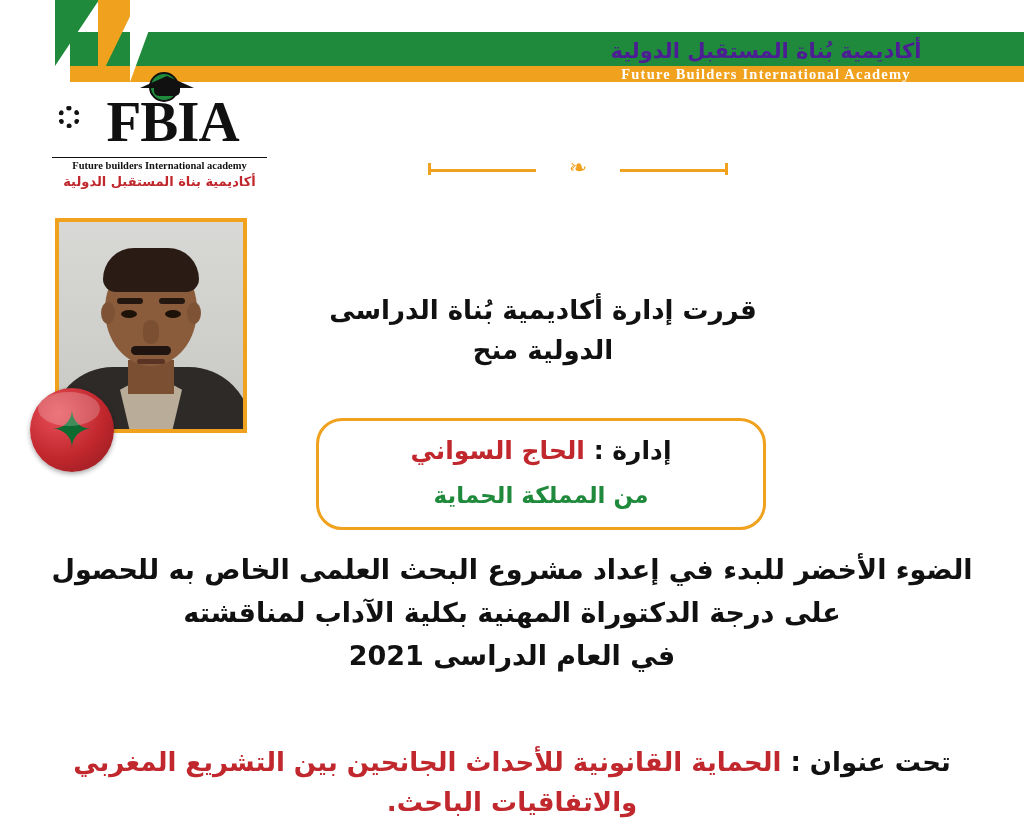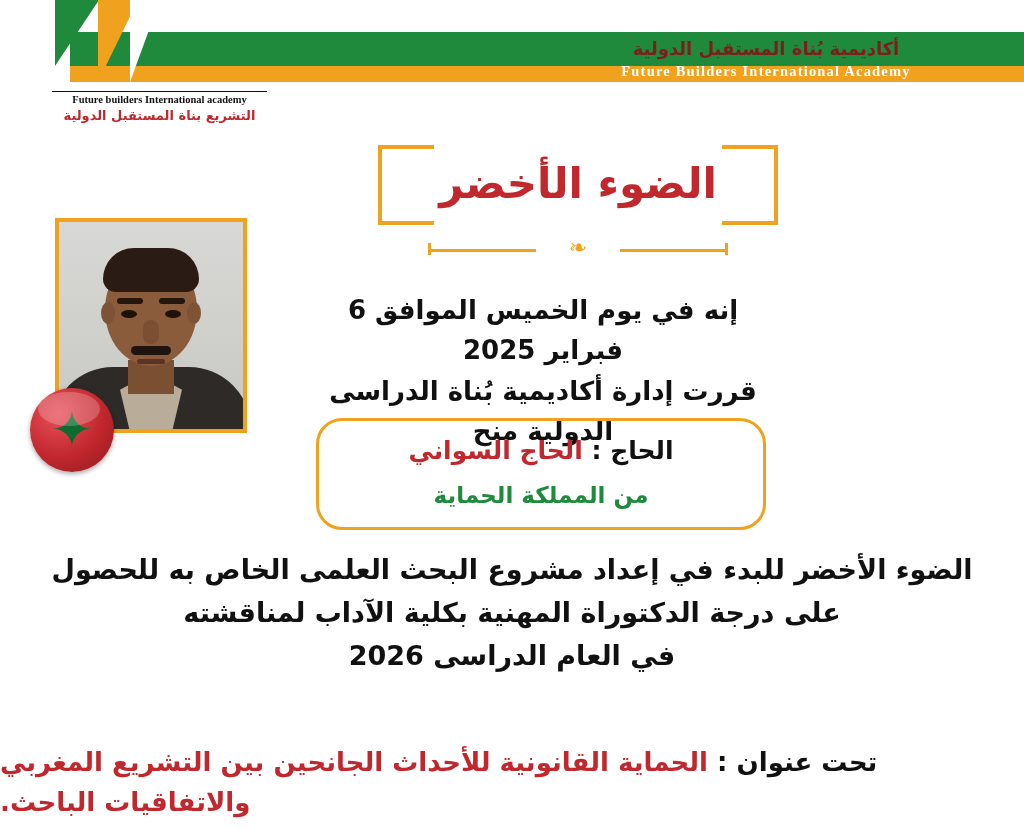--- a/index.html
+++ b/index.html
@@ -77,22 +77,22 @@
   }
   .banner-right-text {
     position: absolute;
     right: 28px;
     top: 38px;
     text-align: center;
     width: 460px;
     z-index: 5;
   }
   .banner-ar {
-    color: #7f1d1d;
-    font-size: 18px;
+    color: #4c1d95;
+    font-size: 21px;
     font-weight: bold;
     line-height: 1.25;
     letter-spacing: 0px;
   }
   .banner-en {
     color: #ffffff;
     font-size: 14.5px;
     font-weight: bold;
     font-family: "Liberation Serif", serif;
     letter-spacing: 1.2px;
@@ -459,21 +459,21 @@
     color: #111111;
     line-height: 1.6;
   }
 
   .para-title {
     position: absolute;
     left: 0;
     right: 0;
     top: 742px;
     width: 1024px;
-    text-align: left;
+    text-align: center;
     font-size: 26px;
     font-weight: bold;
     color: #111111;
     line-height: 1.55;
   }
   .thesis-title {
     color: #c0282d;
   }
 </style>
 </head>
@@ -486,22 +486,31 @@
   <div class="wedge-green"></div>
   <div class="wedge-orange"></div>
   <div class="wedge-white"></div>
   <div class="banner-right-text">
     <div class="banner-ar">أكاديمية بُناة المستقبل الدولية</div>
     <div class="banner-en">Future Builders International Academy</div>
   </div>
 </div>
 
 <div class="logo-block">
+  <div class="logo-main">
+    <div class="gear-icon"></div>
+    <div class="cap-icon">
+      <div class="globe-icon"></div>
+      <div class="cap-base"></div>
+      <div class="cap-board"></div>
+    </div>
+    <div class="logo-fbia">FBIA</div>
+  </div>
   <div class="logo-sub-en">Future builders International academy</div>
-  <div class="logo-sub-ar">التشريع بناة المستقبل الدولية</div>
+  <div class="logo-sub-ar">أكاديمية بناة المستقبل الدولية</div>
 </div>
 
 <div class="photo-frame">
   <div class="photo-bg"></div>
   <div class="ph-shoulders"></div>
   <div class="ph-shirt"></div>
   <div class="ph-neck"></div>
   <div class="ph-head"></div>
   <div class="ph-ear-l"></div>
   <div class="ph-ear-r"></div>
@@ -514,52 +523,44 @@
   <div class="ph-mous"></div>
   <div class="ph-mouth"></div>
 </div>
 
 <div class="flag-badge">
   <div class="flag-star">✦</div>
   <div class="flag-gloss"></div>
 </div>
 
 <div class="title-wrap">
-  <div class="title-box">
-    <span class="title-corner tc-tr"></span>
-    <span class="title-corner tc-tl"></span>
-    <span class="title-corner tc-br"></span>
-    <span class="title-corner tc-bl"></span>
-    <div class="title-text">الضوء الأخضر</div>
-  </div>
   <div class="title-divider">
     <span class="td-line-l"></span>
     <span class="td-line-r"></span>
     <span class="td-tick-l"></span>
     <span class="td-tick-r"></span>
     <span class="td-orn">❧</span>
   </div>
 </div>
 
 <div class="para-top">
-  <div>إنه في يوم الخميس الموافق 6 فبراير 2025</div>
   <div>قررت إدارة أكاديمية بُناة الدراسى الدولية منح</div>
 </div>
 
 <div class="name-box">
   <div class="researcher-line">
-    <span>الحاج : </span><span class="researcher-name">الحاج السواني</span>
+    <span>إدارة : </span><span class="researcher-name">الحاج السواني</span>
   </div>
   <div class="country-line">من المملكة الحماية</div>
 </div>
 
 <div class="para-mid">
   <div>الضوء الأخضر للبدء في إعداد مشروع البحث العلمى الخاص به للحصول</div>
   <div>على درجة الدكتوراة المهنية بكلية الآداب لمناقشته</div>
-  <div>في العام الدراسى 2026</div>
+  <div>في العام الدراسى 2021</div>
 </div>
 
 <div class="para-title">
   <div>
     <span>تحت عنوان : </span><span class="thesis-title">الحماية القانونية للأحداث الجانحين بين التشريع المغربي</span>
   </div>
   <div class="thesis-title">والاتفاقيات الباحث.</div>
 </div>
 
 </body></html>

